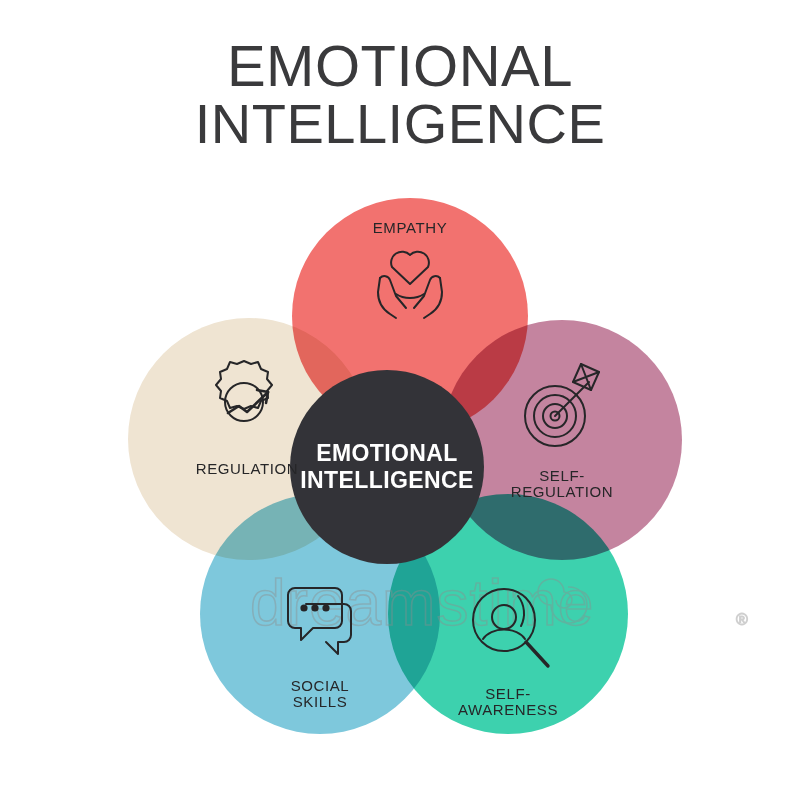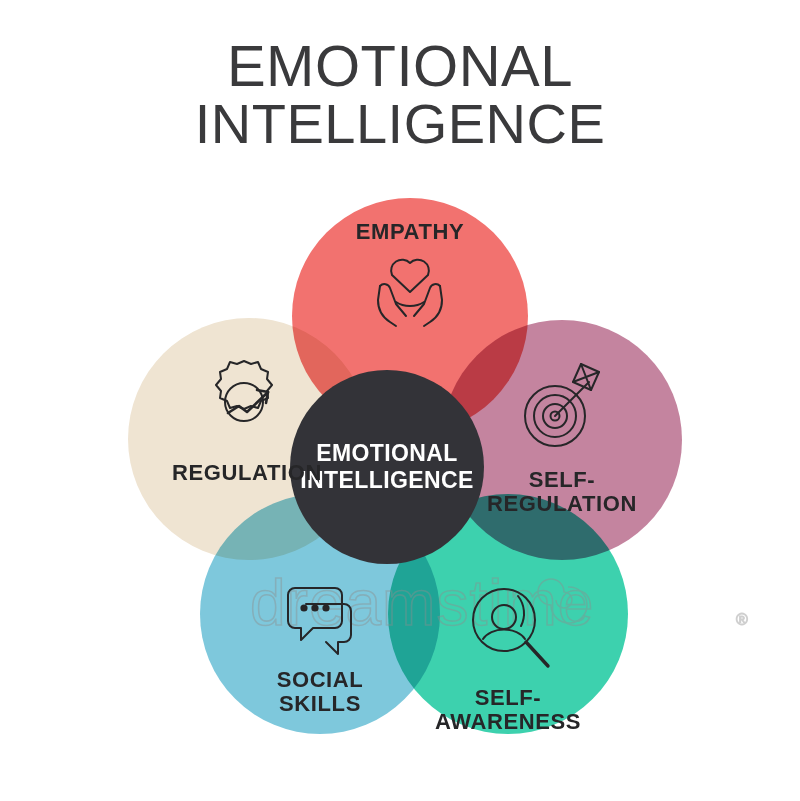--- a/index.html
+++ b/index.html
@@ -68,22 +68,22 @@
   
   .node {
     position: absolute;
     width: 240px;
     text-align: center;
     color: #262628;
     pointer-events: none;
   }
   .node-label {
     display: block;
-    font-weight: 700;
-    font-size: 22px;
+    font-weight: 400;
+    font-size: 15px;
     letter-spacing: 0.6px;
     line-height: 1.08;
     color: #262628;
     white-space: pre-line;
   }
   .node-icon {
     display: block;
     margin: 0 auto;
   }
 
@@ -92,21 +92,21 @@
   .node.empathy .node-label { margin-bottom: 10px; }
 
   
   .node.motivation     { left: 27px;  top: 165px; }
   .node.motivation .node-label { margin-top: 14px; }
 
   .node.selfregulation { left: 342px; top: 170px; }
   .node.selfregulation .node-label { margin-top: 14px; }
 
   .node.socialskills   { left: 100px; top: 392px; }
-  .node.socialskills .node-label { }
+  .node.socialskills .node-label { margin-top: 10px; }
 
   .node.selfawareness  { left: 288px; top: 392px; }
   .node.selfawareness .node-label { margin-top: 10px; }
 
   
   .hub {
     position: absolute;
     left: 190px;
     top: 180px;
     width: 194px;

